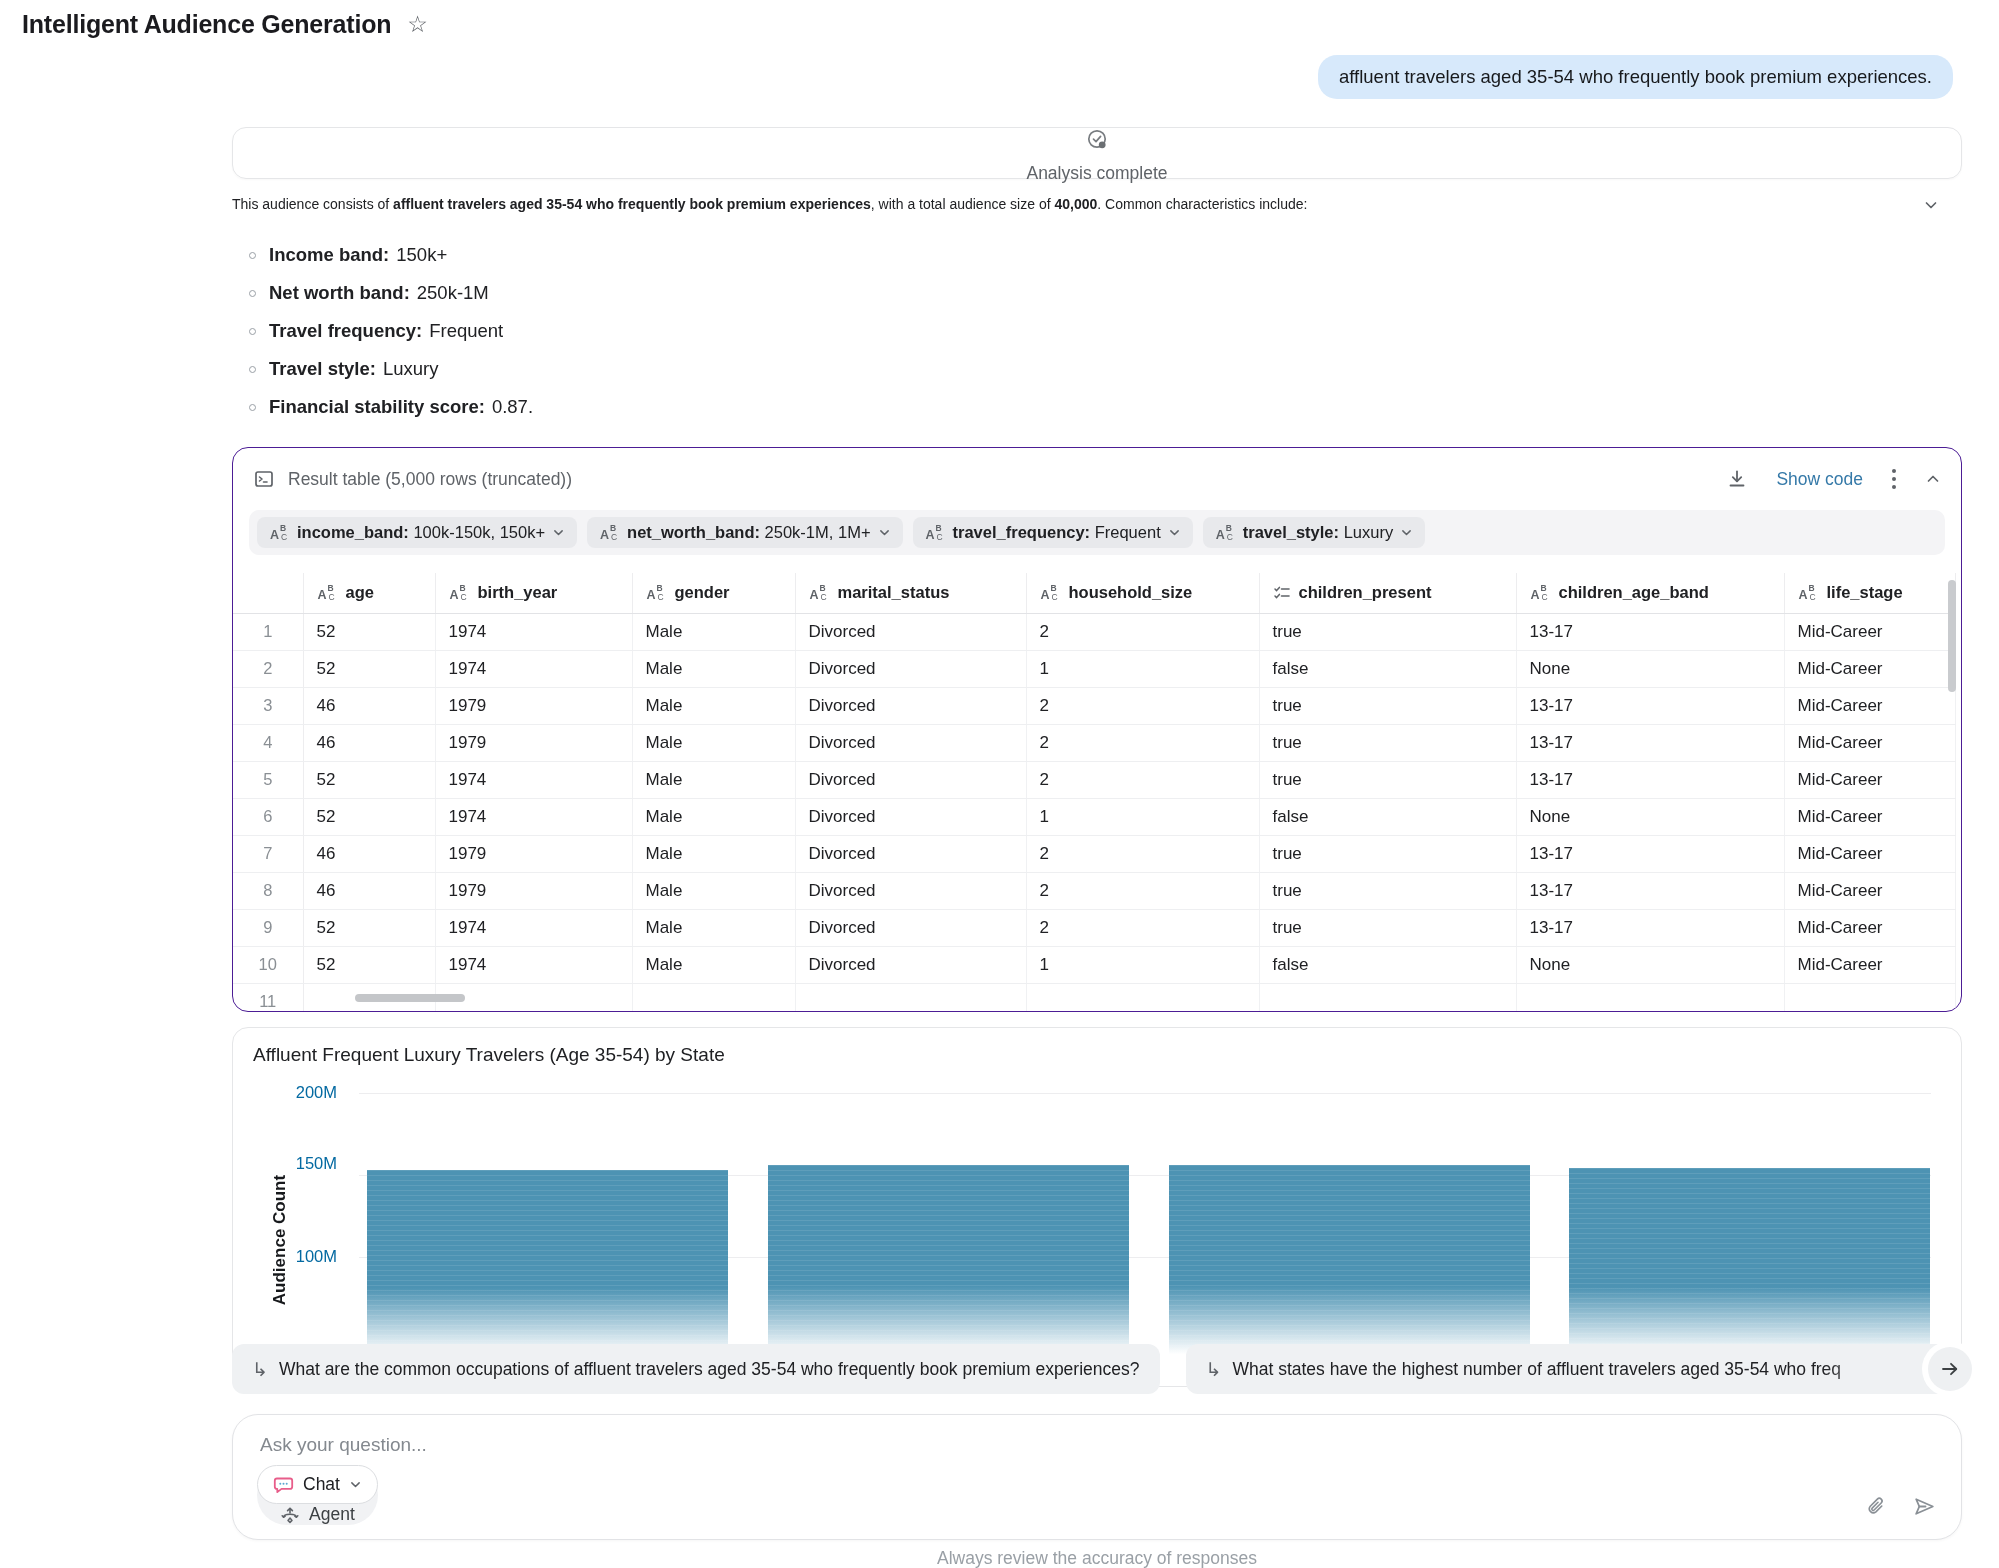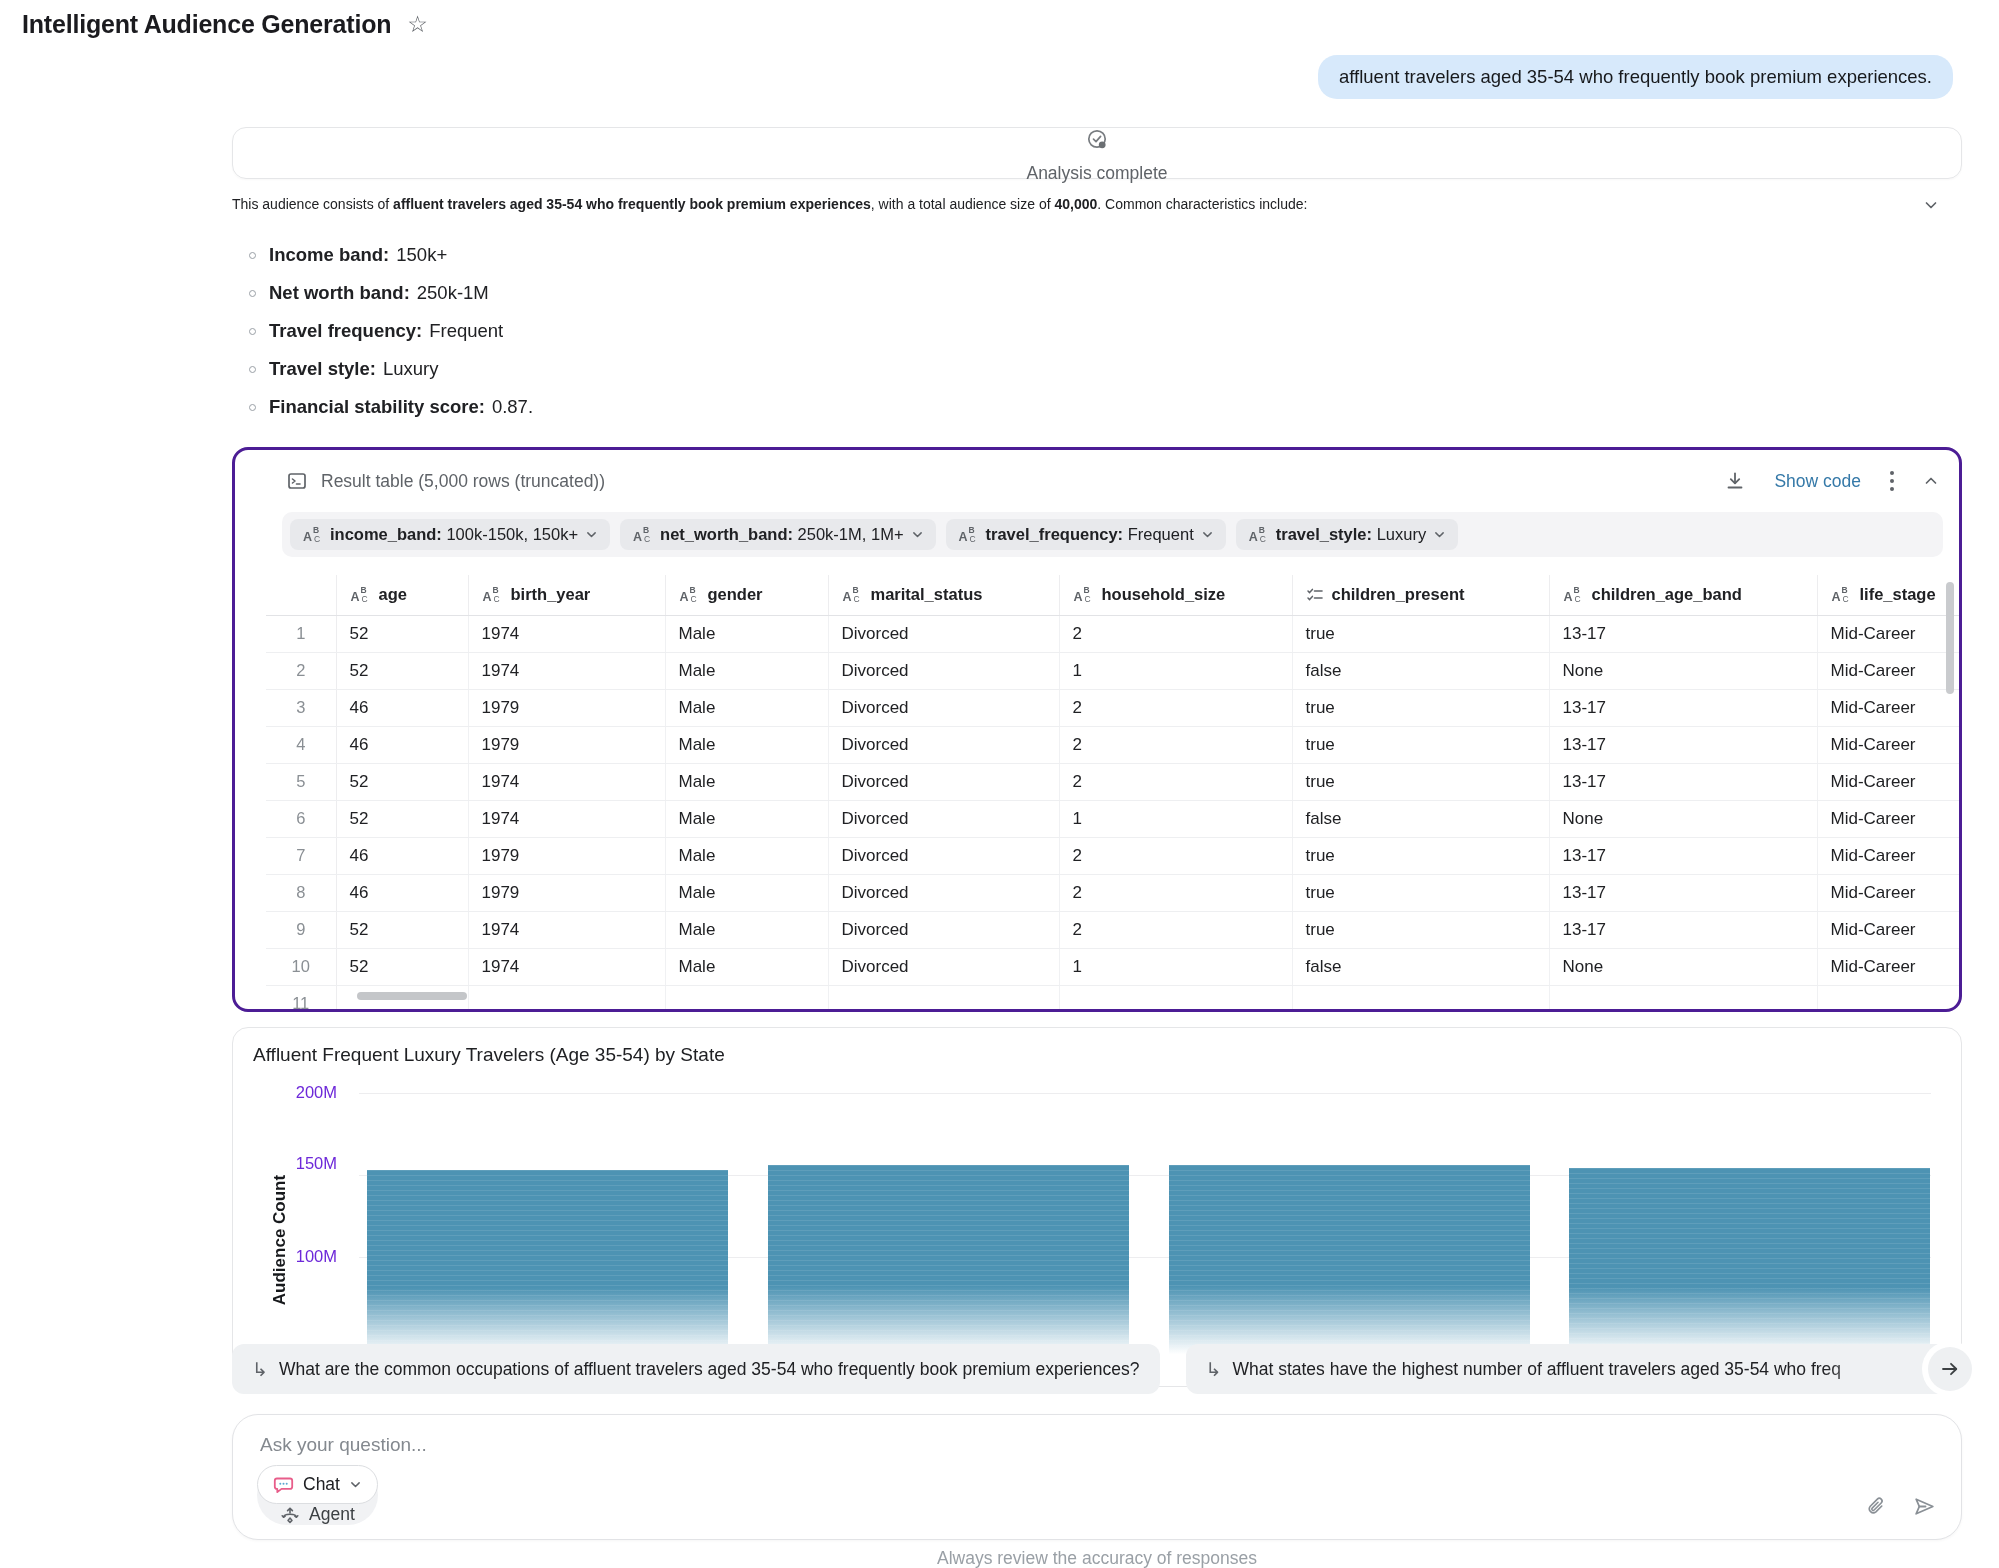--- a/index.html
+++ b/index.html
@@ -37,22 +37,22 @@
   .bullets { list-style:none; margin:18px 0 0 0; padding:0; }
   .bullets li { display:flex; align-items:center; height:38px; font-size:18.5px; }
   .bullets .dot {
     width:7px; height:7px; border:1.6px solid #9aa0a6; border-radius:50%;
     margin:0 13px 0 17px; flex:none;
   }
   .bullets .b-label { font-weight:700; margin-right:7px; }
 
   
   .result-card {
-    margin-top:21px; height:565px; border:3px solid #4c1d95; border-radius:16px;
-    overflow:hidden; position:relative; background:#fff;padding-left:31px;
+    margin-top:21px; height:565px; border:1px solid #4c1d95; border-radius:16px;
+    overflow:hidden; position:relative; background:#fff;
   }
   .card-head { height:62px; display:flex; align-items:center; padding:0 20px; gap:13px; }
   .card-head .card-title { color:#5f6368; font-size:17.5px; }
   .card-head .head-actions { margin-left:auto; display:flex; align-items:center; gap:28px; }
   .show-code { color:#3579a8; font-size:17.5px; cursor:pointer; }
 
   .filter-bar {
     margin:0 16px; background:#f4f4f6; border-radius:10px; padding:7px 8px;
     display:flex; gap:10px; align-items:center;
   }
@@ -90,21 +90,21 @@
   .chart-card {
     margin-top:15px; height:360px; border:1px solid #e5e6e8; border-radius:16px;
     position:relative; overflow:hidden; background:#fff;
   }
   .chart-title { position:absolute; left:20px; top:16px; font-size:19px; font-weight:400; }
   .ylabel {
     position:absolute; left:-63px; top:202px; width:220px; text-align:center;
     transform:rotate(-90deg); font-weight:700; font-size:17px; color:#17191c;
   }
   .gridline { position:absolute; left:126px; right:30px; height:1px; background:#ededef; }
-  .ytick { position:absolute; width:72px; left:32px; text-align:right; font-size:16.5px; color:#6d28d9; }
+  .ytick { position:absolute; width:72px; left:32px; text-align:right; font-size:16.5px; color:#0369a1; }
   .bar { position:absolute; }
 
   
   .chips-row { position:relative; margin-top:-43px; height:50px; display:flex; gap:26px; z-index:5; }
   .chip {
     background:#eff1f3; border-radius:12px; display:flex; align-items:center; gap:11px;
     padding:0 20px; font-size:17.5px; color:#202124; white-space:nowrap; cursor:pointer; height:50px;
   }
   .chip .turn-arrow { color:#5f6368; font-size:19px; line-height:1; }
   .chip.fade { flex:1; overflow:hidden; position:relative; padding-right:70px; }

